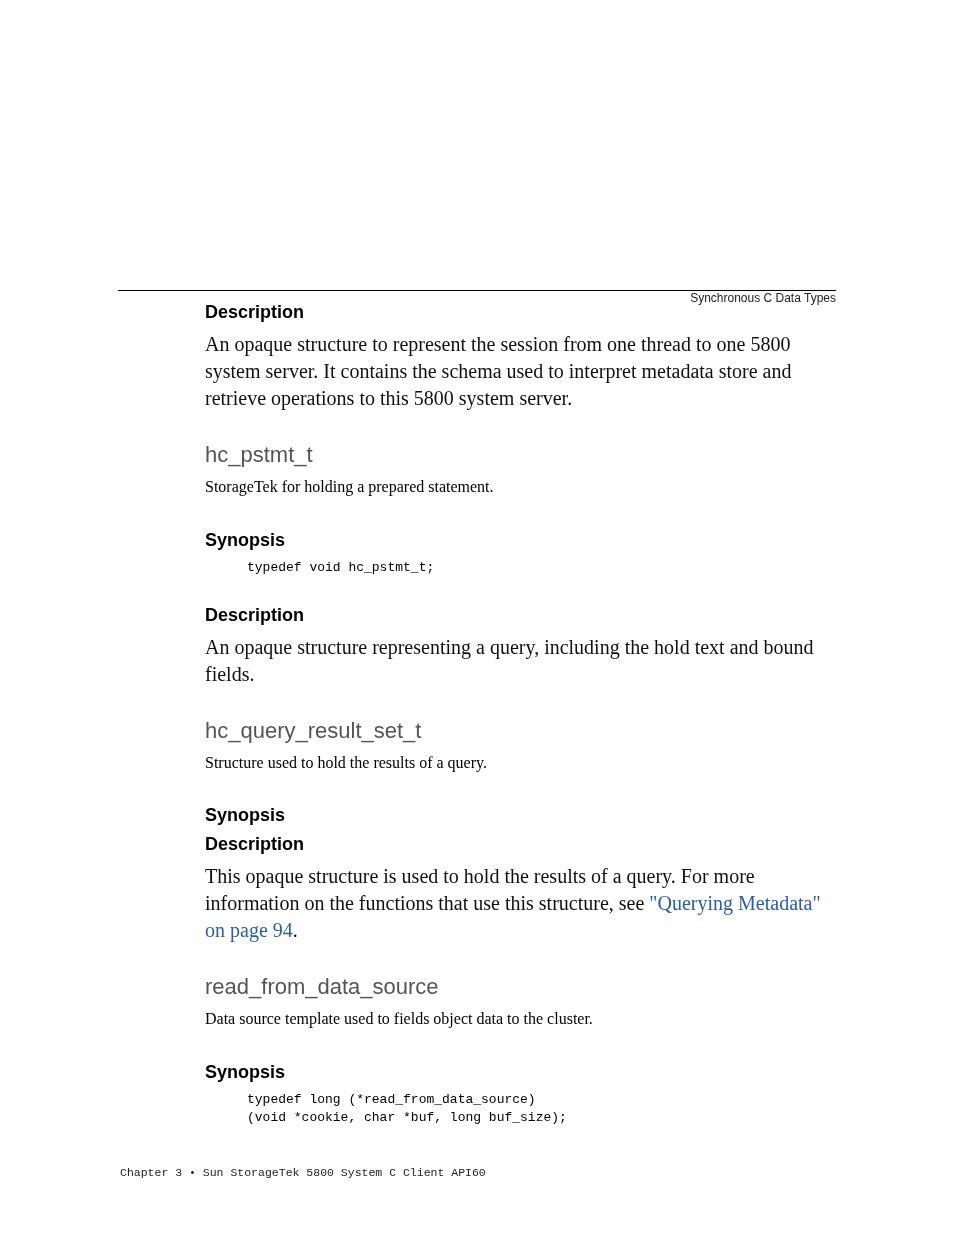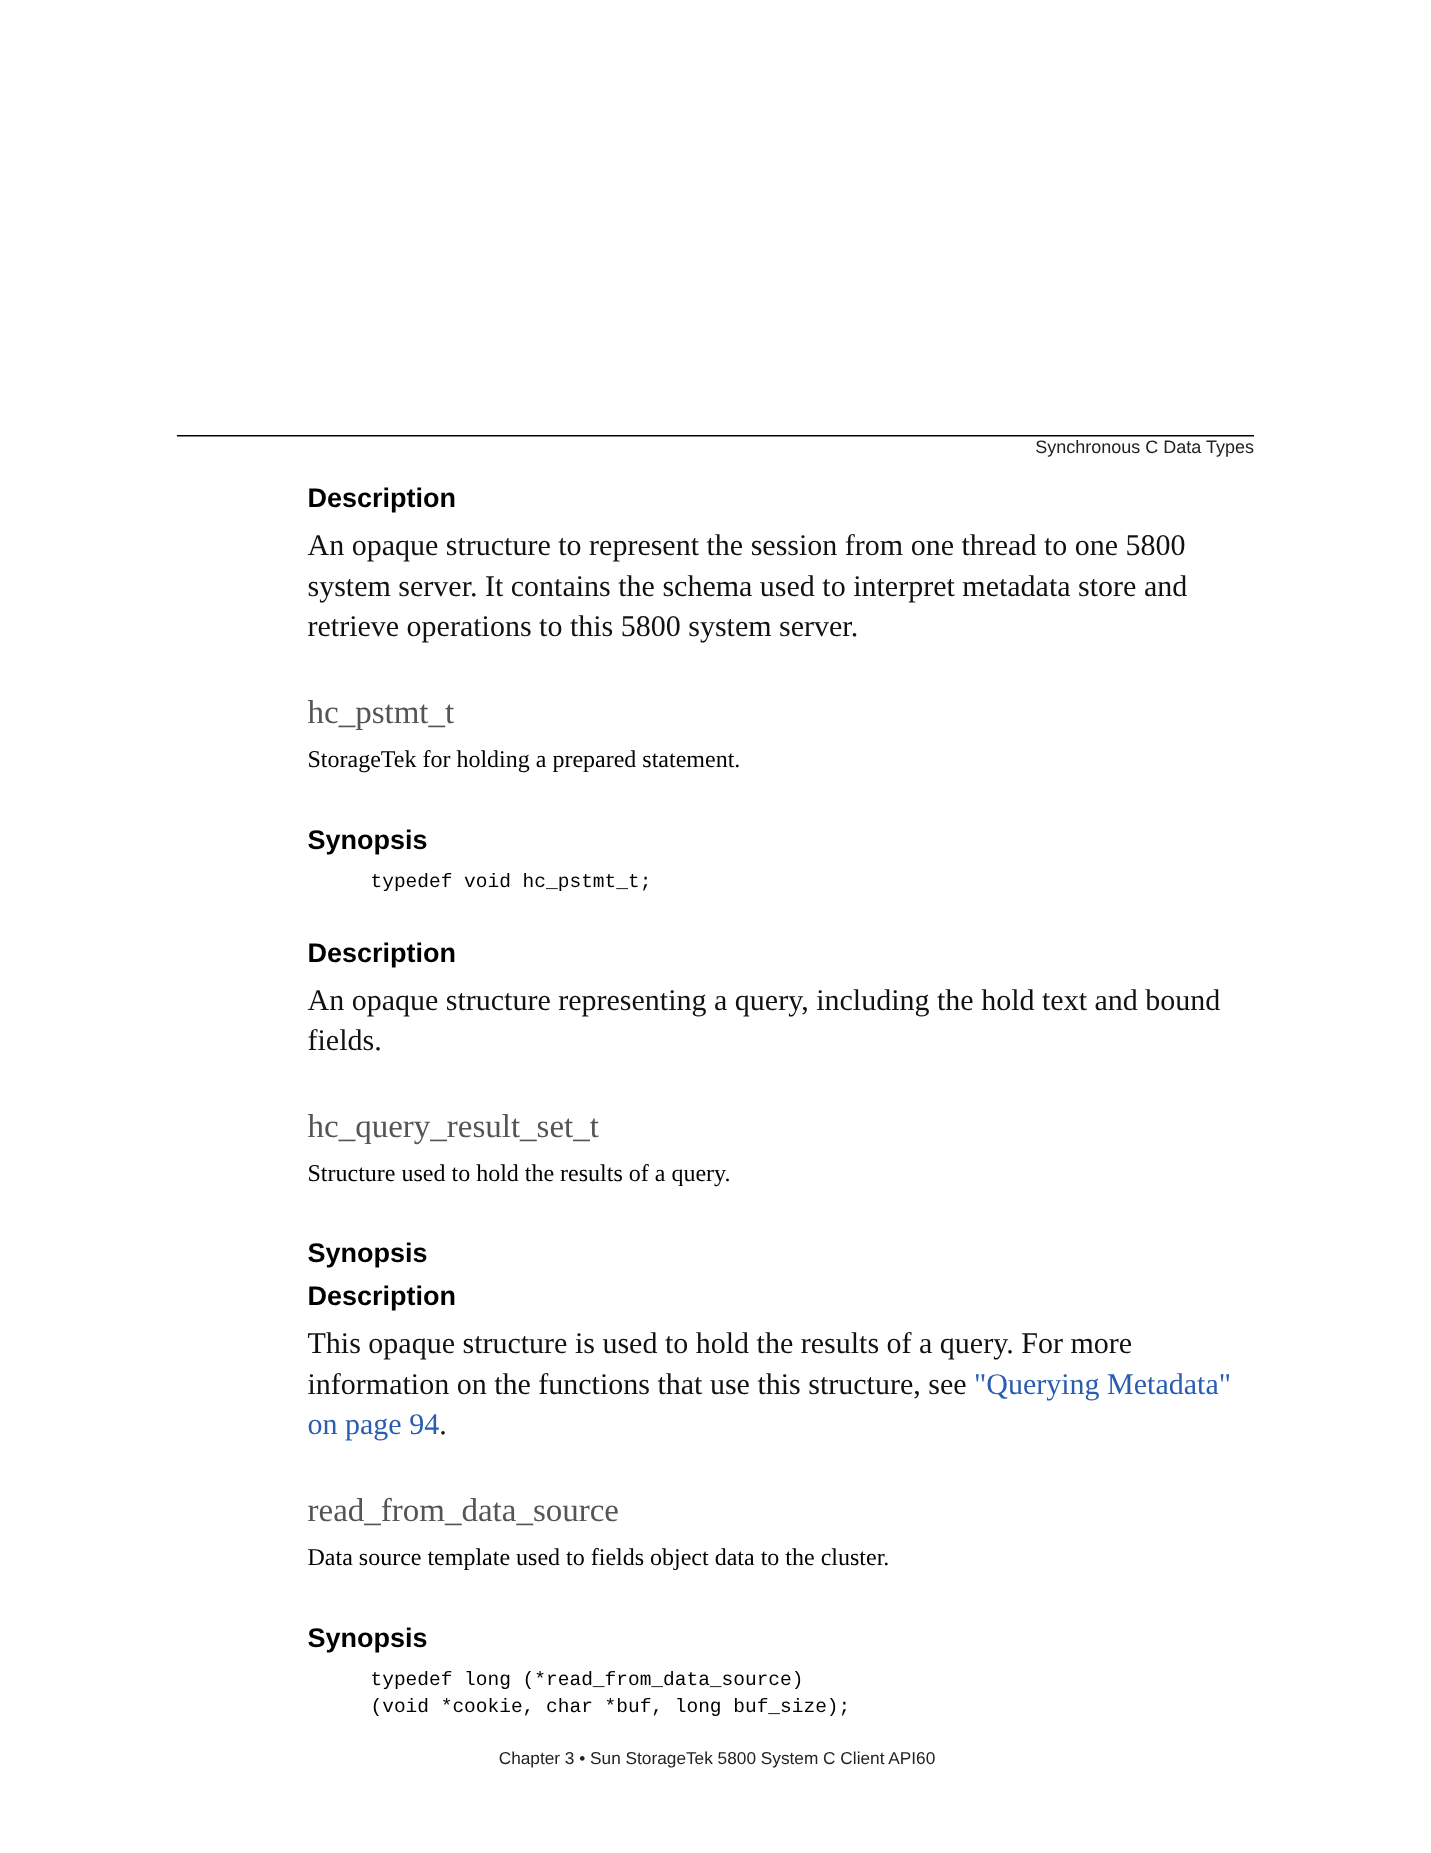--- a/index.html
+++ b/index.html
@@ -27,37 +27,37 @@
   }
   .header-rule {
     position: absolute;
     top: 290px;
     left: 118px;
     right: 118px;
     border-top: 1px solid #000;
   }
   .content {
     margin-left: 85px;
-    margin-top: 52px;
+    margin-top: 32px;
   }
   h3.subheading {
     font-family: Arial, Helvetica, sans-serif;
     font-weight: bold;
     font-size: 18px;
     margin: 0 0 8px 0;
     color: #000;
   }
   p.body {
     font-size: 20px;
     line-height: 1.35;
     margin: 0 0 30px 0;
     color: #111;
   }
   h2.mono-heading {
-    font-family: Liberation Serif, serif;
+    font-family: Liberation Sans, sans-serif;
     font-weight: normal;
     font-size: 22px;
     color: #555;
     margin: 30px 0 8px 0;
   }
   p.intro {
     font-size: 16px;
     line-height: 1.35;
     margin: 0 0 32px 0;
   }
@@ -69,25 +69,25 @@
   }
   a.link {
     color: #2a5db0;
     text-decoration: none;
   }
   .footer {
     position: absolute;
     bottom: 56px;
     left: 120px;
     right: 118px;
-    font-family: Liberation Sans, sans-serif;
+    font-family: Liberation Mono, monospace;
     font-size: 11.5px;
     color: #222;
     display: flex;
-    justify-content: center;
+    justify-content: flex-start;
   }
 </style>
 </head>
 <body>
 
 <div class="header-label">Synchronous C Data Types</div>
 <div class="header-rule"></div>
 
 <div class="page">
   <div class="content">

